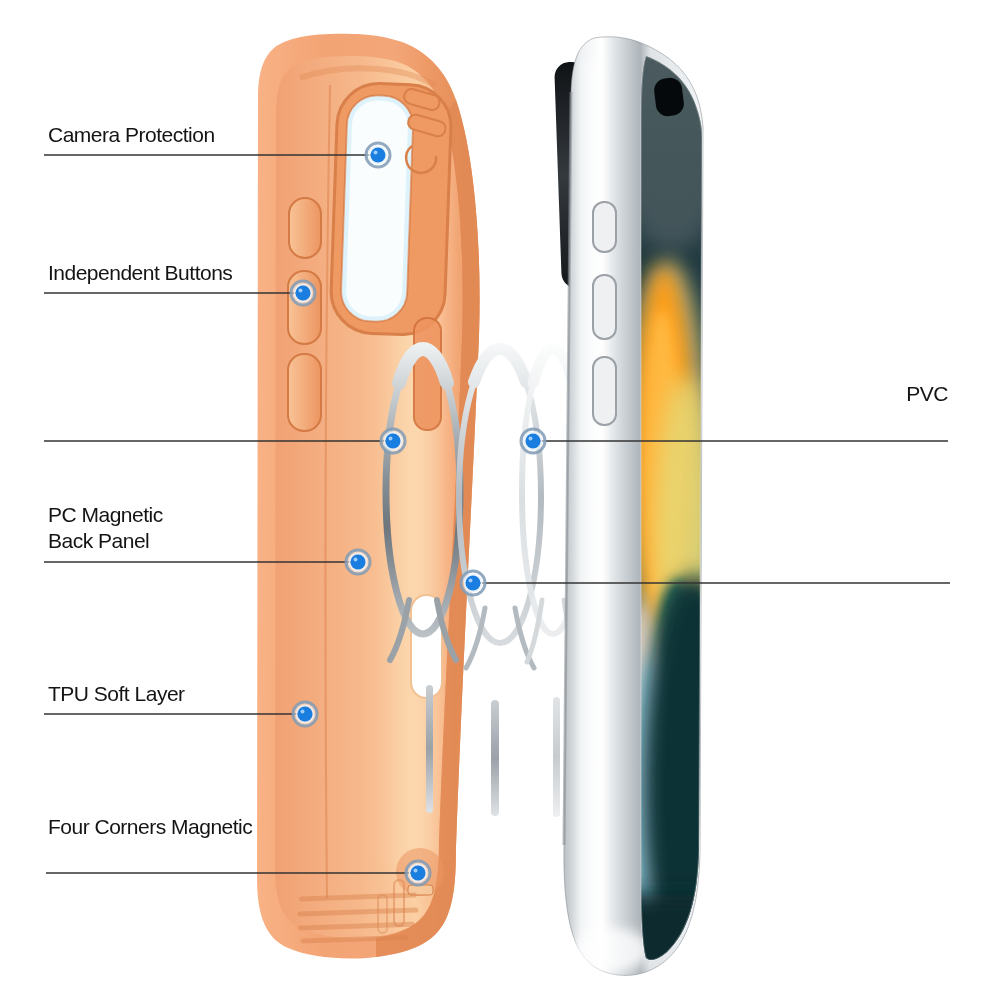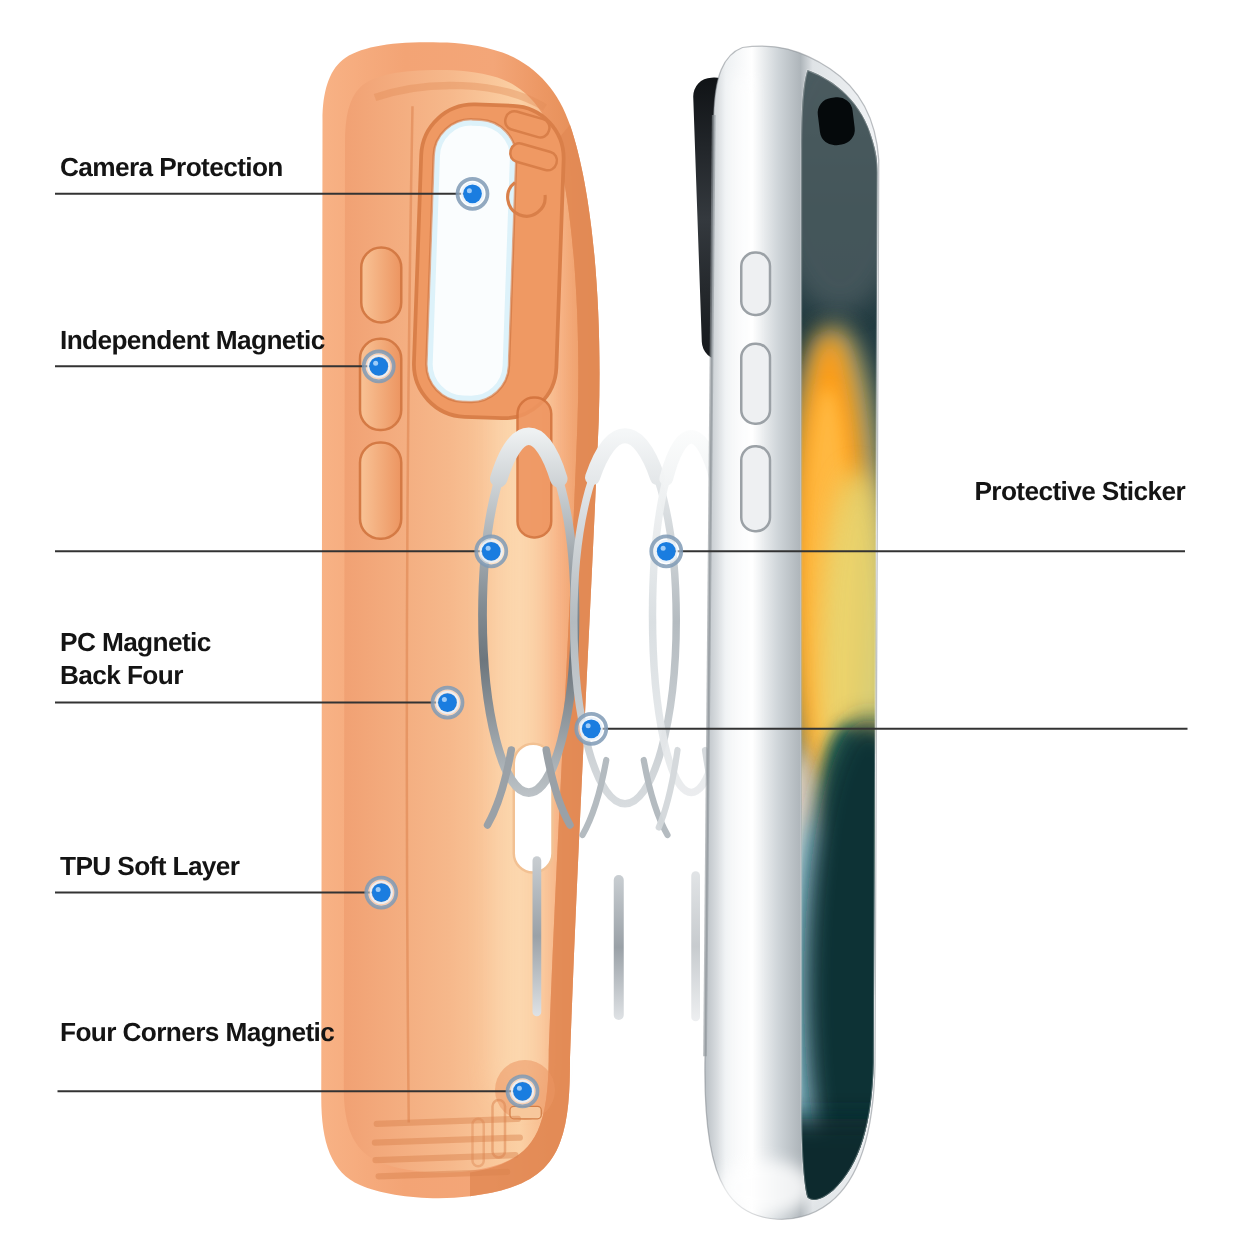--- a/index.html
+++ b/index.html
@@ -1,19 +1,19 @@
 <!DOCTYPE html>
 <html><head>
 <meta charset="utf-8">
 <style>
   html,body{margin:0;padding:0;background:#ffffff;}
   .stage{position:relative;width:1000px;height:1000px;background:#ffffff;overflow:hidden;
          font-family:"Liberation Sans",sans-serif;}
   .stage svg{position:absolute;left:0;top:0;}
-  .lab{position:absolute;font-weight:bold;font-size:21px;line-height:26px;color:#141414;
+  .lab{position:absolute;font-weight:normal;font-size:21px;line-height:26px;color:#141414;
        letter-spacing:-0.5px;white-space:nowrap;z-index:3;}
   .lab span{display:block;}
   .lab.right{text-align:right;}
 </style>
 </head>
 <body>
 
 <div class="stage">
 
 <svg width="1000" height="1000" viewBox="0 0 1000 1000">
@@ -257,29 +257,29 @@
       <circle r="7.5" fill="#1a7de0"></circle>
       <circle cx="-2.5" cy="-2.5" r="2" fill="#bfe0ff" opacity="0.8"></circle>
     </g>
   </g>
 </svg>
 
 <div class="lab" style="left:48px;top:122px">
   <span>Camera Protection</span>
 </div>
 <div class="lab" style="left:48px;top:260px">
-  <span>Independent Magnetic</span>
+  <span>Independent Buttons</span>
 </div>
 <div class="lab" style="left:48px;top:502px">
   <span>PC Magnetic</span>
-  <span>Back Four</span>
+  <span>Back Panel</span>
 </div>
 <div class="lab" style="left:48px;top:681px">
   <span>TPU Soft Layer</span>
 </div>
 <div class="lab" style="left:48px;top:814px">
   <span>Four Corners Magnetic</span>
 </div>
 <div class="lab right" style="right:52px;top:381px">
-  <span>Protective Sticker</span>
+  <span>PVC</span>
 </div>
 
 </div>
 
 </body></html>

